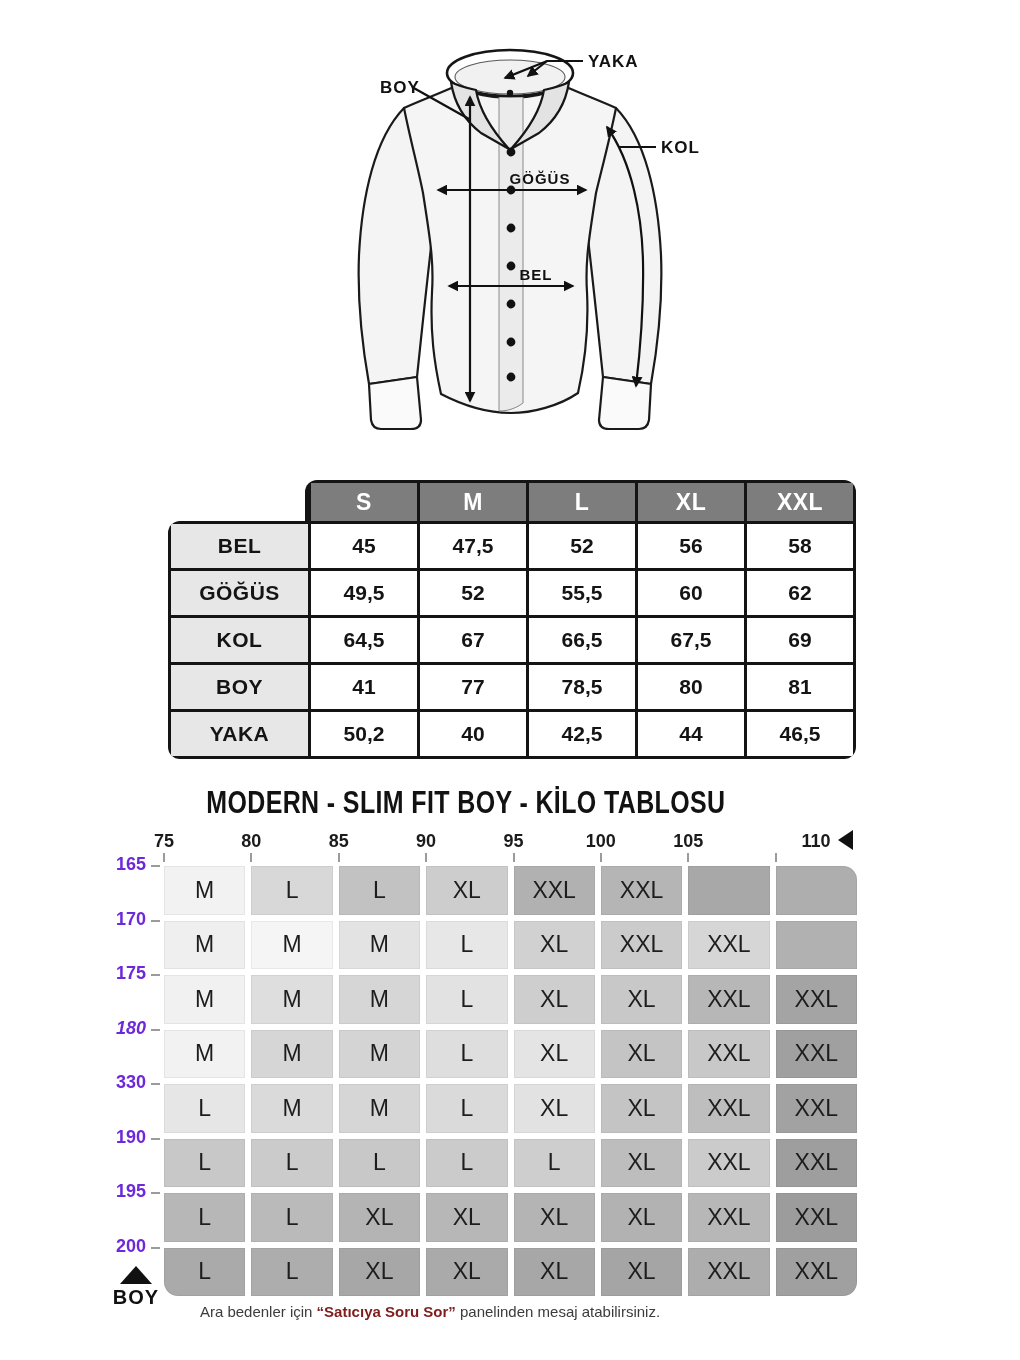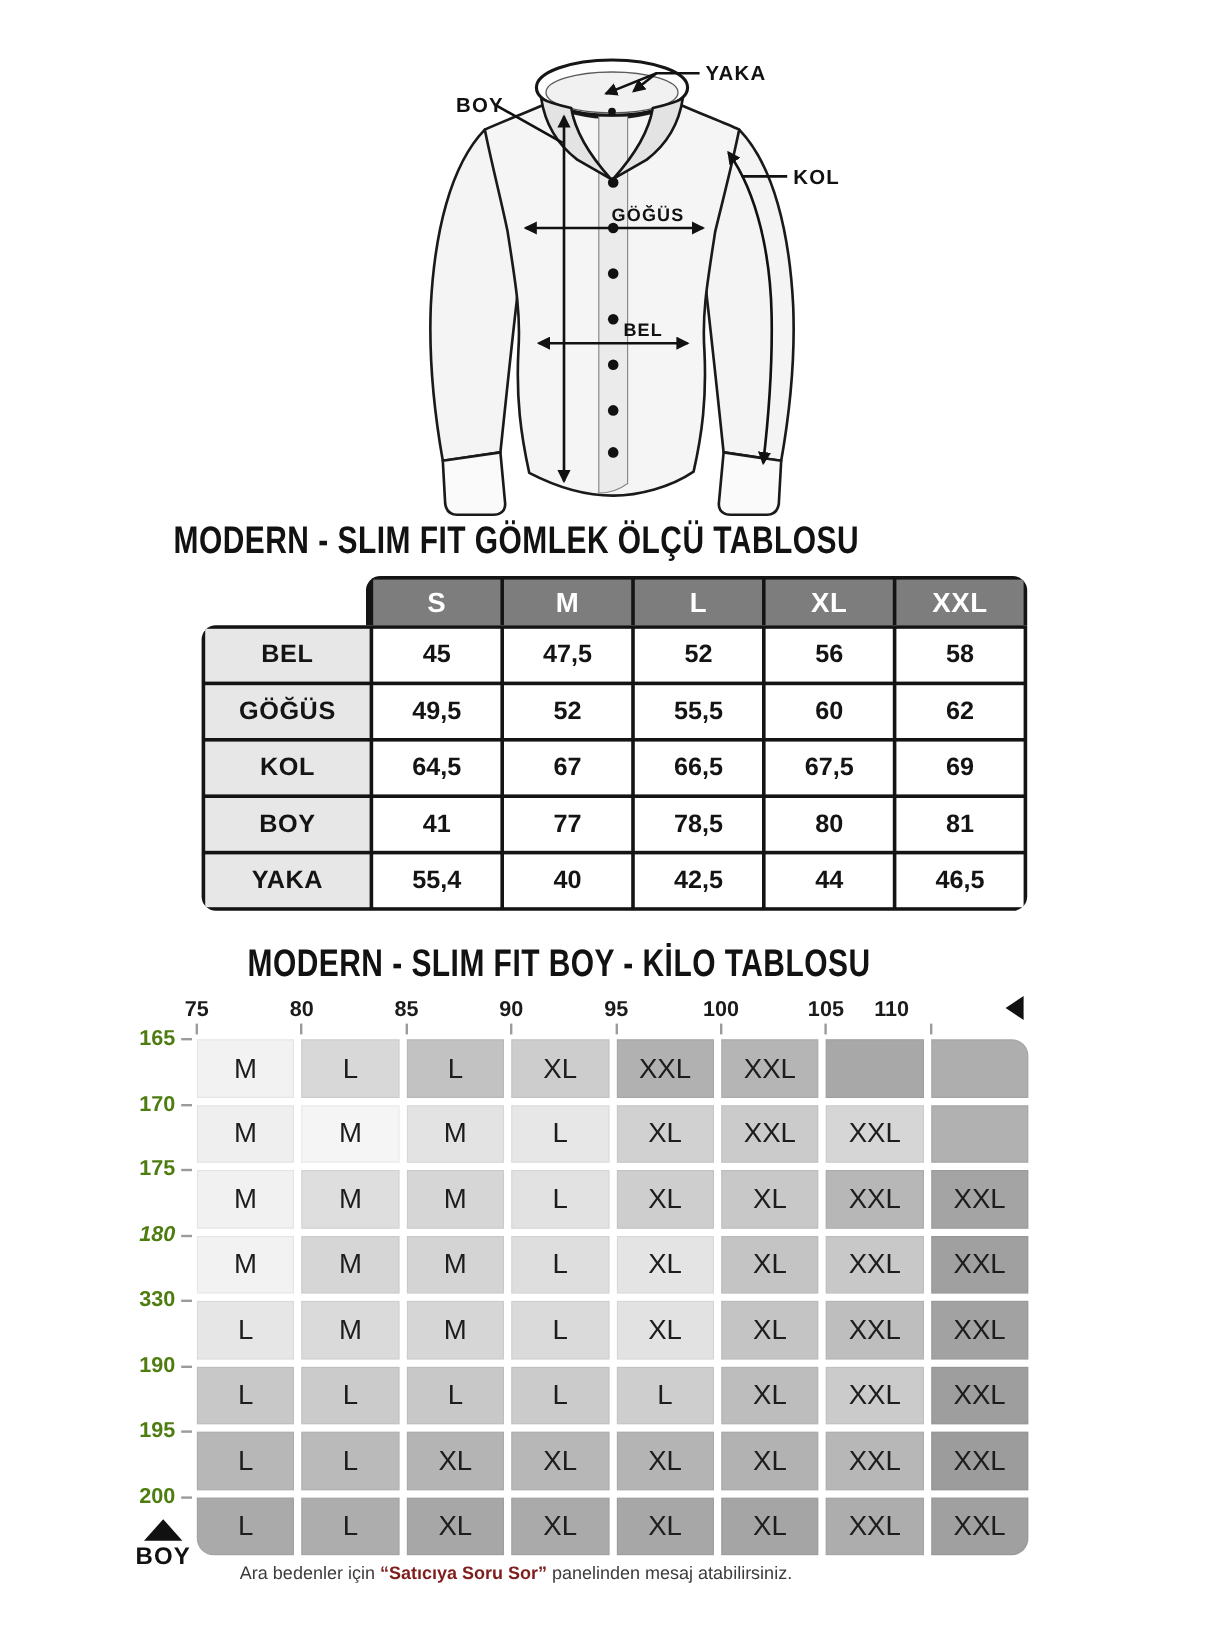--- a/index.html
+++ b/index.html
@@ -29,21 +29,21 @@
   .size-body .tl{font-weight:bold;font-size:21px;height:44px;display:flex;
                  align-items:center;justify-content:center;letter-spacing:.5px;}
   .size-body .td{background:#fff;font-size:21px;font-weight:bold;display:flex;
                  align-items:center;justify-content:center;}
 
   
   .fitlayer{position:absolute;inset:0;}
   .kgl{position:absolute;transform:translateX(-50%);font-size:18px;font-weight:bold;color:#1b1b1b;}
   .kgt{position:absolute;width:2px;height:9px;background:#9b9b9b;transform:translateX(-50%);}
   .hl{position:absolute;width:46px;text-align:right;font-size:18px;font-weight:bold;
-      color:#4d7c0f;transform:translateY(-55%);}
+      color:#6d28d9;transform:translateY(-55%);}
   .ht{position:absolute;width:9px;height:2px;background:#9b9b9b;transform:translateY(-50%);}
   .matrix{position:absolute;left:164px;top:866px;width:693px;height:430px;display:grid;
           grid-template-columns:repeat(8,1fr);grid-template-rows:repeat(8,1fr);gap:6px;}
   .cell{display:flex;align-items:center;justify-content:center;font-size:23px;color:#1d1d1d;
         box-shadow:inset 0 0 0 1px rgba(0,0,0,.05);}
   .rtr{border-top-right-radius:14px;} .rbr{border-bottom-right-radius:14px;}
   .rbl{border-bottom-left-radius:14px;}
   .kgmark{position:absolute;left:838px;top:829px;display:flex;align-items:center;gap:3px;}
   .tri-left{width:0;height:0;border-top:10px solid transparent;
             border-bottom:10px solid transparent;border-right:15px solid #111;}
@@ -104,23 +104,20 @@
     </g>
     <g font-family="'Liberation Sans',sans-serif" font-size="17" font-weight="bold" fill="#111" letter-spacing="1">
       <text x="588" y="67">YAKA</text>
       <text x="380" y="93">BOY</text>
       <text x="661" y="153">KOL</text>
       <text x="540" y="184" text-anchor="middle" font-size="15">GÖĞÜS</text>
       <text x="536" y="280" text-anchor="middle" font-size="15">BEL</text>
     </g>
   </svg>
 
-  <div class="title t1">
-    <span class="tx">MODERN - SLIM FIT GÖMLEK ÖLÇÜ TABLOSU</span>
-  </div>
 
   <div class="size-table">
     <div class="size-header" id="sizeHeader" style="background: rgb(20, 20, 20);">
         <div class="th" style="background: rgb(125, 125, 125);">S</div>
         <div class="th" style="background: rgb(125, 125, 125);">M</div>
         <div class="th" style="background: rgb(125, 125, 125);">L</div>
         <div class="th" style="background: rgb(125, 125, 125);">XL</div>
         <div class="th" style="background: rgb(125, 125, 125);">XXL</div>
       </div>
     <div class="size-body" id="sizeBody" style="background: rgb(20, 20, 20);">
@@ -142,21 +139,21 @@
         <div class="td">66,5</div>
         <div class="td">67,5</div>
         <div class="td">69</div>
         <div class="tl" style="background: rgb(231, 231, 231);">BOY</div>
         <div class="td">41</div>
         <div class="td">77</div>
         <div class="td">78,5</div>
         <div class="td">80</div>
         <div class="td">81</div>
         <div class="tl" style="background: rgb(231, 231, 231);">YAKA</div>
-        <div class="td">55,4</div>
+        <div class="td">50,2</div>
         <div class="td">40</div>
         <div class="td">42,5</div>
         <div class="td">44</div>
         <div class="td">46,5</div>
       </div>
   </div>
 
   <div class="title t2">
     <span class="tx">MODERN - SLIM FIT BOY - KİLO TABLOSU</span>
   </div>
@@ -243,21 +240,21 @@
       <div class="kgl" style="left: 338.75px; top: 831px;">85</div>
       <div class="kgt" style="left: 338.75px; top: 853px;"></div>
       <div class="kgl" style="left: 426.125px; top: 831px;">90</div>
       <div class="kgt" style="left: 426.125px; top: 853px;"></div>
       <div class="kgl" style="left: 513.5px; top: 831px;">95</div>
       <div class="kgt" style="left: 513.5px; top: 853px;"></div>
       <div class="kgl" style="left: 600.875px; top: 831px;">100</div>
       <div class="kgt" style="left: 600.875px; top: 853px;"></div>
       <div class="kgl" style="left: 688.25px; top: 831px;">105</div>
       <div class="kgt" style="left: 688.25px; top: 853px;"></div>
-      <div class="kgl" style="left: 743px; top: 831px;">110</div>
+      <div class="kgl" style="left: 816px; top: 831px;">110</div>
       <div class="kgt" style="left: 775.625px; top: 853px;"></div>
       <div class="hl" style="left: 100px; top: 866px;">165</div>
       <div class="ht" style="left: 151px; top: 866px;"></div>
       <div class="hl" style="left: 100px; top: 920.5px;">170</div>
       <div class="ht" style="left: 151px; top: 920.5px;"></div>
       <div class="hl" style="left: 100px; top: 975px;">175</div>
       <div class="ht" style="left: 151px; top: 975px;"></div>
       <div class="hl" style="left: 100px; top: 1029.5px; font-style: italic;">180</div>
       <div class="ht" style="left: 151px; top: 1029.5px;"></div>
       <div class="hl" style="left: 100px; top: 1084px;">330</div>

